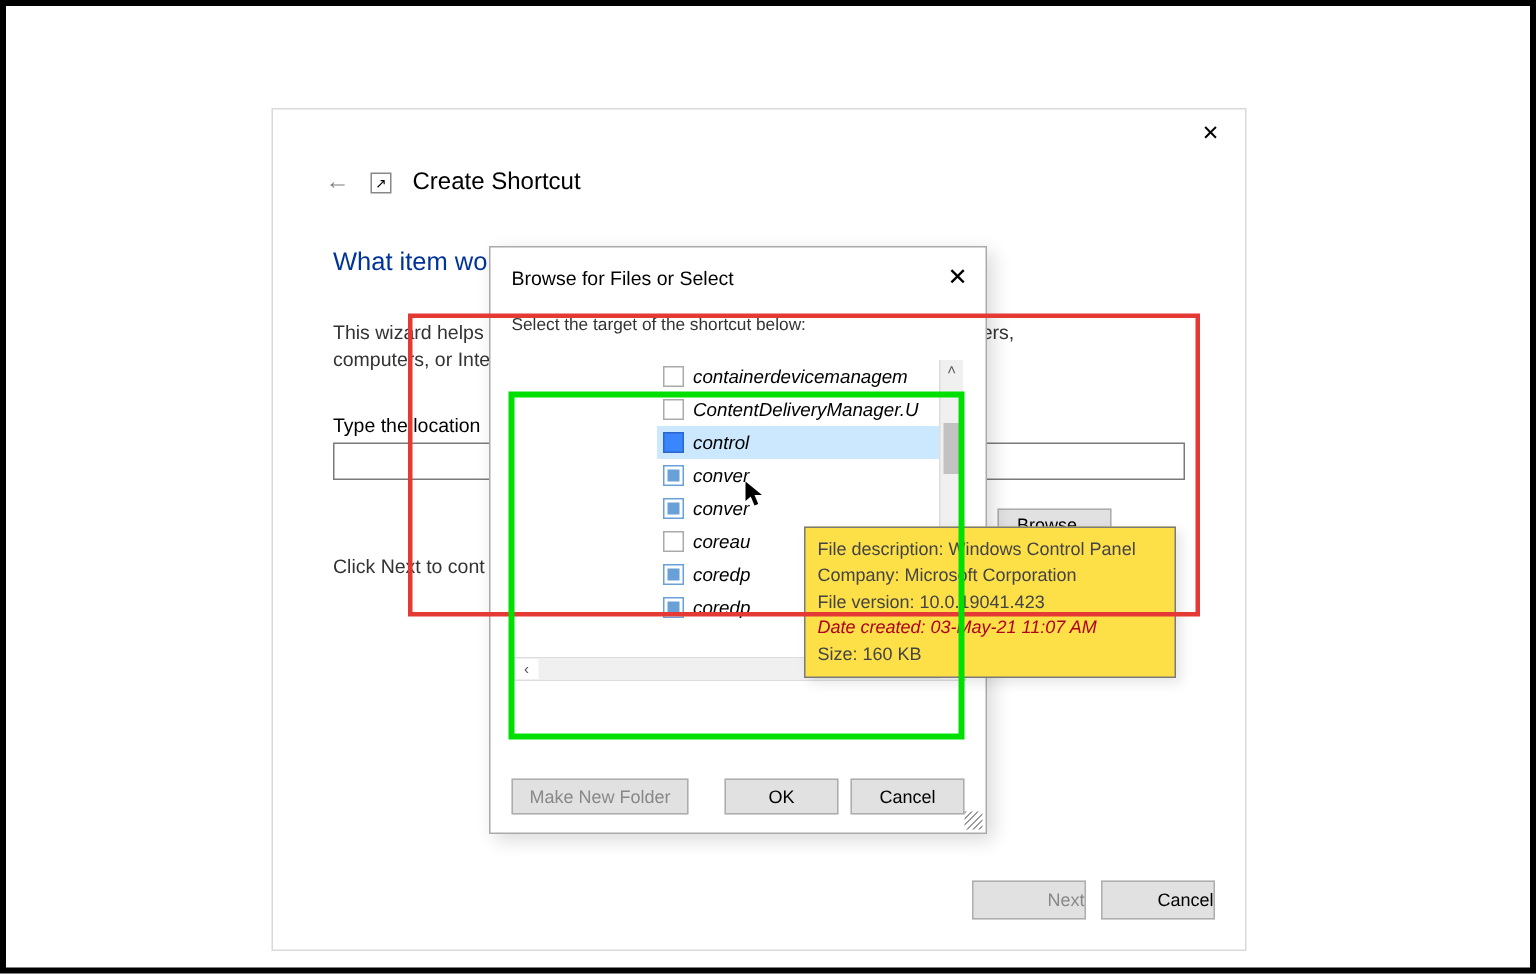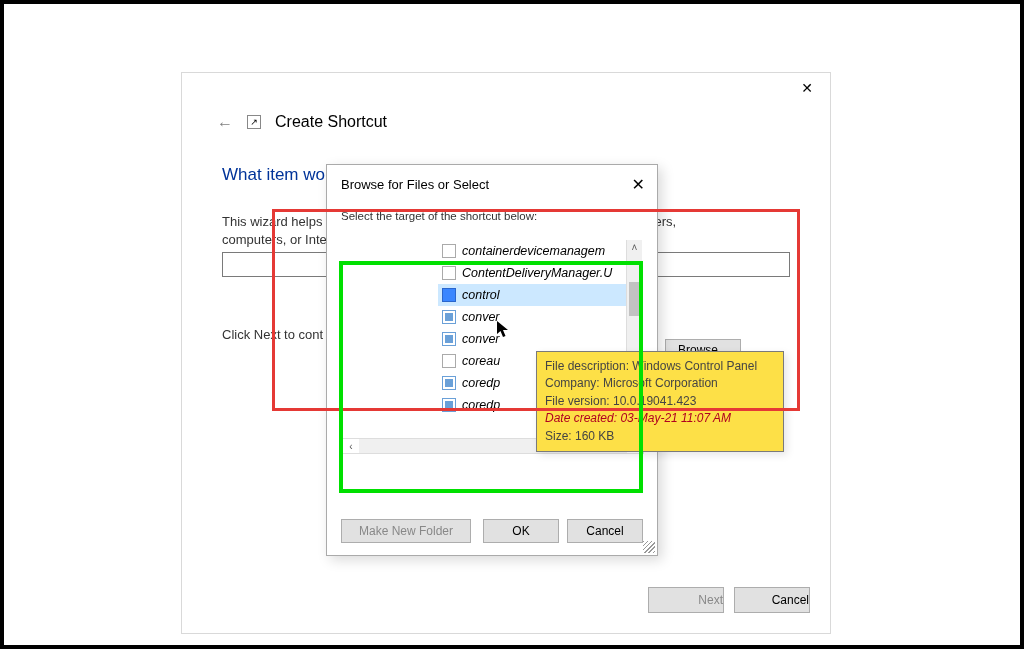--- a/index.html
+++ b/index.html
@@ -220,20 +220,21 @@
       <span class="arrow-back">←</span>
       <span class="mini-icon">↗</span>
       <span class="title-heading">Create Shortcut</span>
     </div>
     <div class="section-heading">What item wo</div>
     <div class="wizard-text">
       <span>This wizard helps y</span>
       <span style="display:inline-block; width:280px;"></span>
       <span>s, folders, computers, or Inte</span>
     </div>
+    <div class="loc-label">Type the location</div>
     <div class="loc-input-row">
       <div class="loc-input"></div>
     </div>
     <div class="browse-btn">Browse...</div>
     <div class="next-text">Click Next to cont</div>
     <div class="btn-row">
       <div class="win-btn disabled">Next</div>
       <div class="win-btn">Cancel</div>
     </div>
   </div>
@@ -286,21 +287,21 @@
         <div class="dn" style="position:absolute;bottom:0;width:100%;">˅</div>
       </div>
       <div class="hscroll">
         <div class="h-arrow">‹</div>
         <div class="h-track"></div>
         <div class="h-arrow">›</div>
       </div>
     </div>
 
     <div class="bd-btn-row">
-      <div class="bd-btn make" style="width:130px;">Make New Folder</div>
+      <div class="bd-btn make" style="width:118px;">Make New Folder</div>
       <div class="bd-btn ok">OK</div>
       <div class="bd-btn">Cancel</div>
     </div>
     <div class="bd-resize"></div>
   </div>
 
   <div class="tooltip">
     <div>File description: Windows Control Panel</div>
     <div>Company: Microsoft Corporation</div>
     <div>File version: 10.0.19041.423</div>

